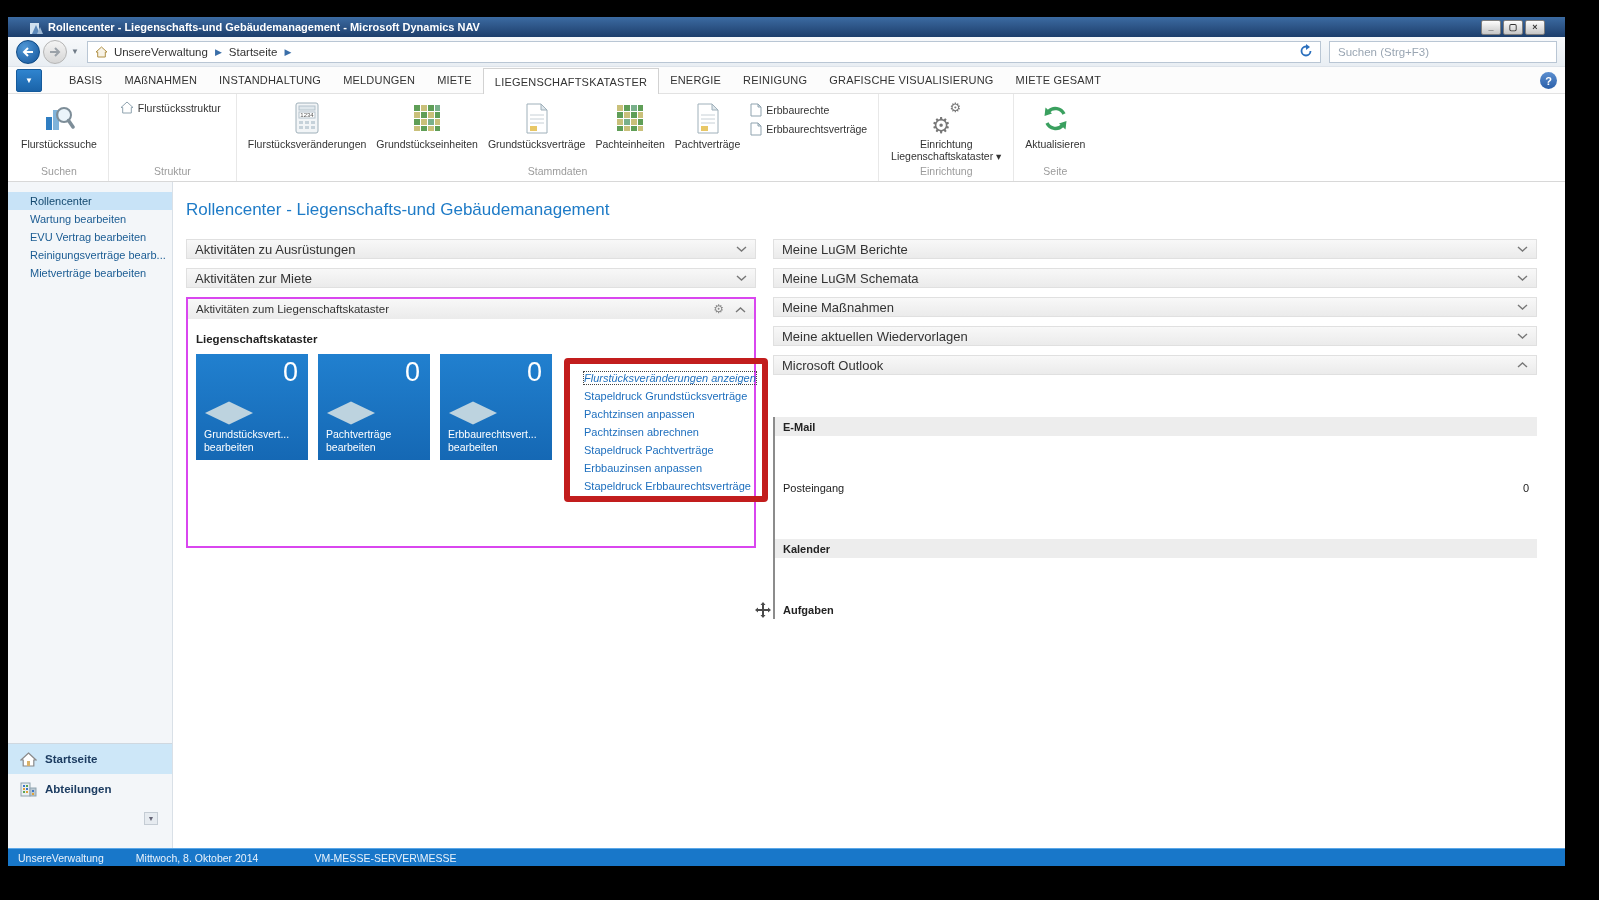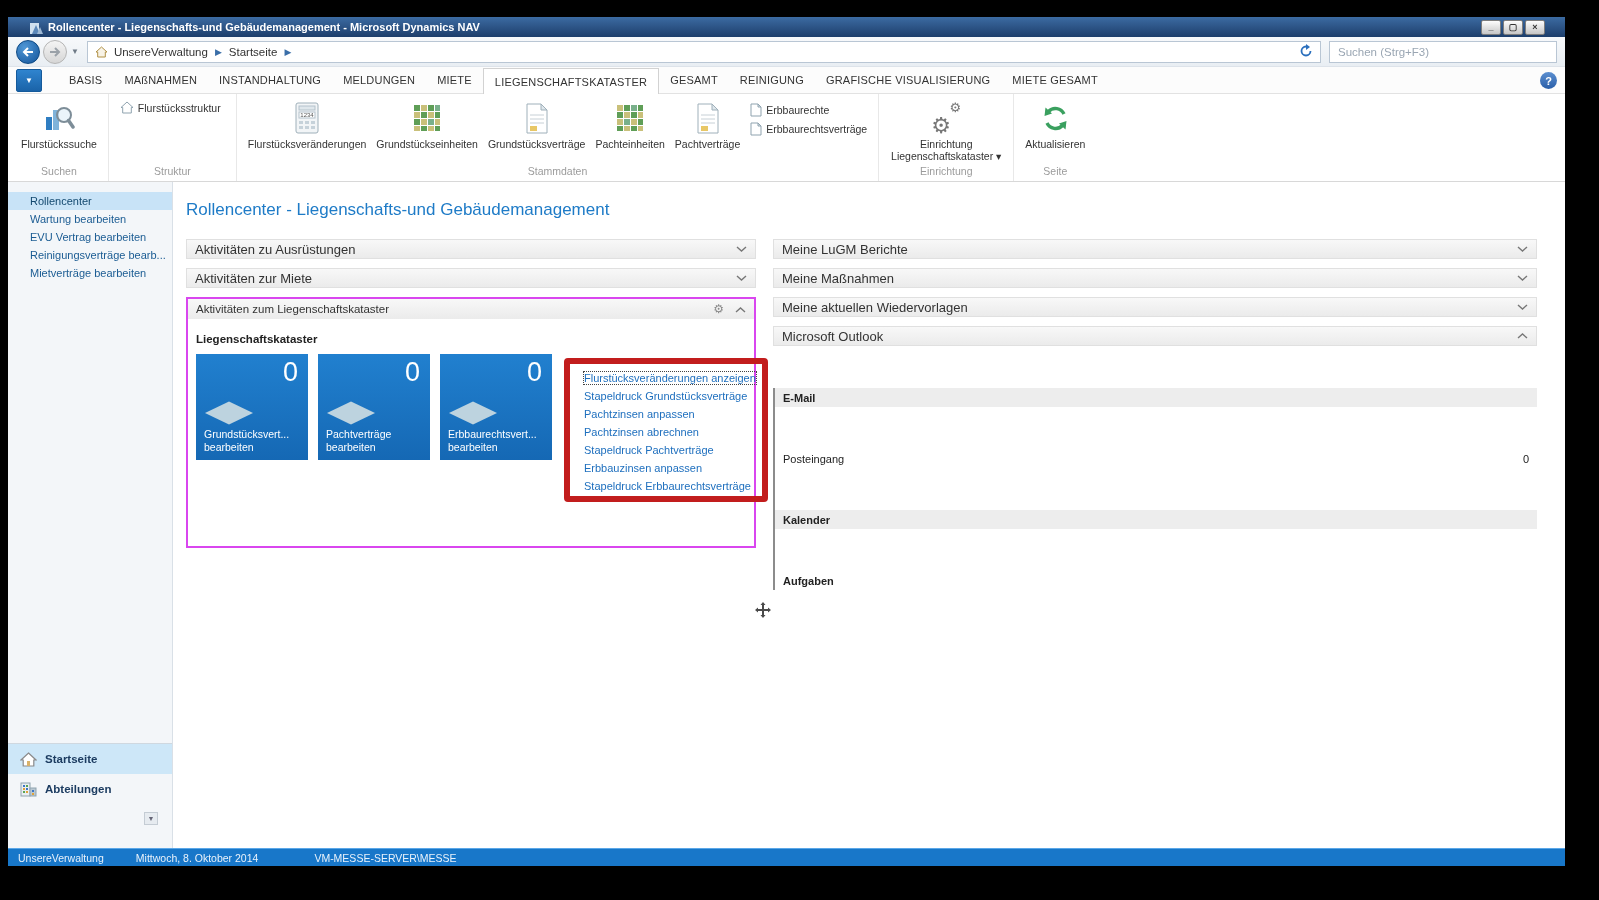--- a/index.html
+++ b/index.html
@@ -110,21 +110,21 @@
   .tiles { display:flex; gap:10px; }
   .tile { width:112px; height:106px; background:linear-gradient(#2180cf,#1568b4);
     color:#fff; position:relative; cursor:pointer; }
   .tile-count { position:absolute; top:3px; right:10px; font-size:27px; font-weight:normal; }
   .diamond { position:absolute; left:16px; top:42px; width:34px; height:34px;
     background:#bdd3df; transform:scaleY(.48) rotate(45deg); }
   .tile-label { position:absolute; left:8px; bottom:6px; font-size:10.5px; line-height:13px;margin-top:19px; }
   .links-wrap { margin-left:32px; position:relative; padding-top:18px; }
   .cue-link { display:block; font-size:11px; color:#1e6fbe; text-decoration:none;
     margin-bottom:6px; width:max-content; line-height:12px; }
-  .cue-link.focused { outline:1px dotted #444; }
+  .cue-link.focused { outline:1px dotted #444;font-style:italic; }
   .red-annotation { position:absolute; left:-20px; top:4px; width:204px; height:144px;
     border:6px solid #c21d1d; border-radius:4px; pointer-events:none; }
 
   .outlook-rows { margin-top:5px; border-left:2px solid #8c8c8c; }
   .orow { height:19px; display:flex; align-items:center; padding:0 8px;
     font-size:11px; color:#222; cursor:pointer;margin-top:42px; }
   .orow.bold { font-weight:bold; }
   .orow.gray { background:#ededed; }
   .orow .oval { margin-left:auto; }
 
@@ -186,21 +186,21 @@
   </div>
 
   <div class="tabstrip">
     <div class="appmenu">▼</div>
     <div class="tab">BASIS</div>
     <div class="tab">MAßNAHMEN</div>
     <div class="tab">INSTANDHALTUNG</div>
     <div class="tab">MELDUNGEN</div>
     <div class="tab">MIETE</div>
     <div class="tab active">LIEGENSCHAFTSKATASTER</div>
-    <div class="tab">GESAMT</div>
+    <div class="tab">ENERGIE</div>
     <div class="tab">REINIGUNG</div>
     <div class="tab">GRAFISCHE VISUALISIERUNG</div>
     <div class="tab">MIETE GESAMT</div>
     <div class="help-btn">?</div>
   </div>
 
   <div class="ribbon">
 
     <div class="rgroup">
       <div class="rgroup-items">
@@ -508,20 +508,28 @@
         <div class="col-right">
           <div class="bar">
             <span>Meine LuGM Berichte</span>
             <span class="chev">
                   <svg width="11" height="6" viewBox="0 0 11 6">
                     <path d="M1 1 L5.5 5 L10 1" stroke="#777" fill="none" stroke-width="1.4"></path>
                   </svg>
                 </span>
           </div>
           <div class="bar">
+            <span>Meine LuGM Schemata</span>
+            <span class="chev">
+                  <svg width="11" height="6" viewBox="0 0 11 6">
+                    <path d="M1 1 L5.5 5 L10 1" stroke="#777" fill="none" stroke-width="1.4"></path>
+                  </svg>
+                </span>
+          </div>
+          <div class="bar">
             <span>Meine Maßnahmen</span>
             <span class="chev">
                   <svg width="11" height="6" viewBox="0 0 11 6">
                     <path d="M1 1 L5.5 5 L10 1" stroke="#777" fill="none" stroke-width="1.4"></path>
                   </svg>
                 </span>
           </div>
           <div class="bar">
             <span>Meine aktuellen Wiedervorlagen</span>
             <span class="chev">

